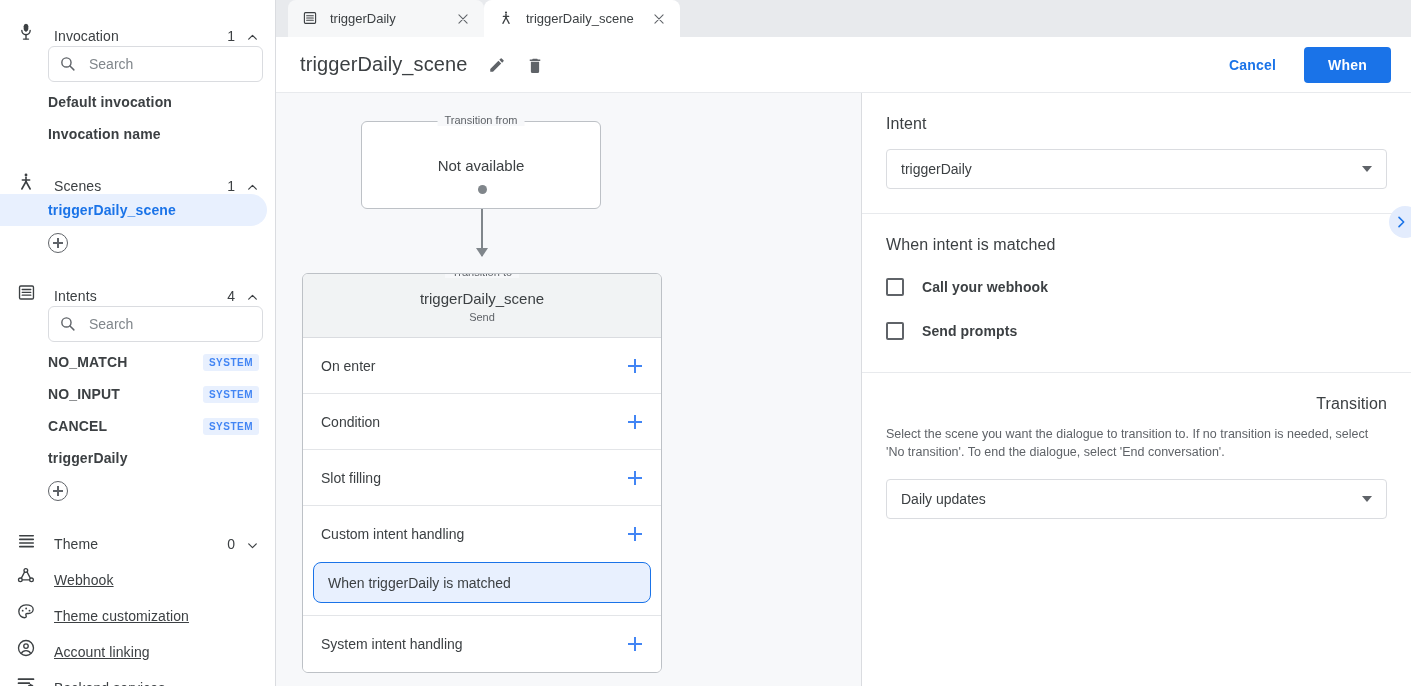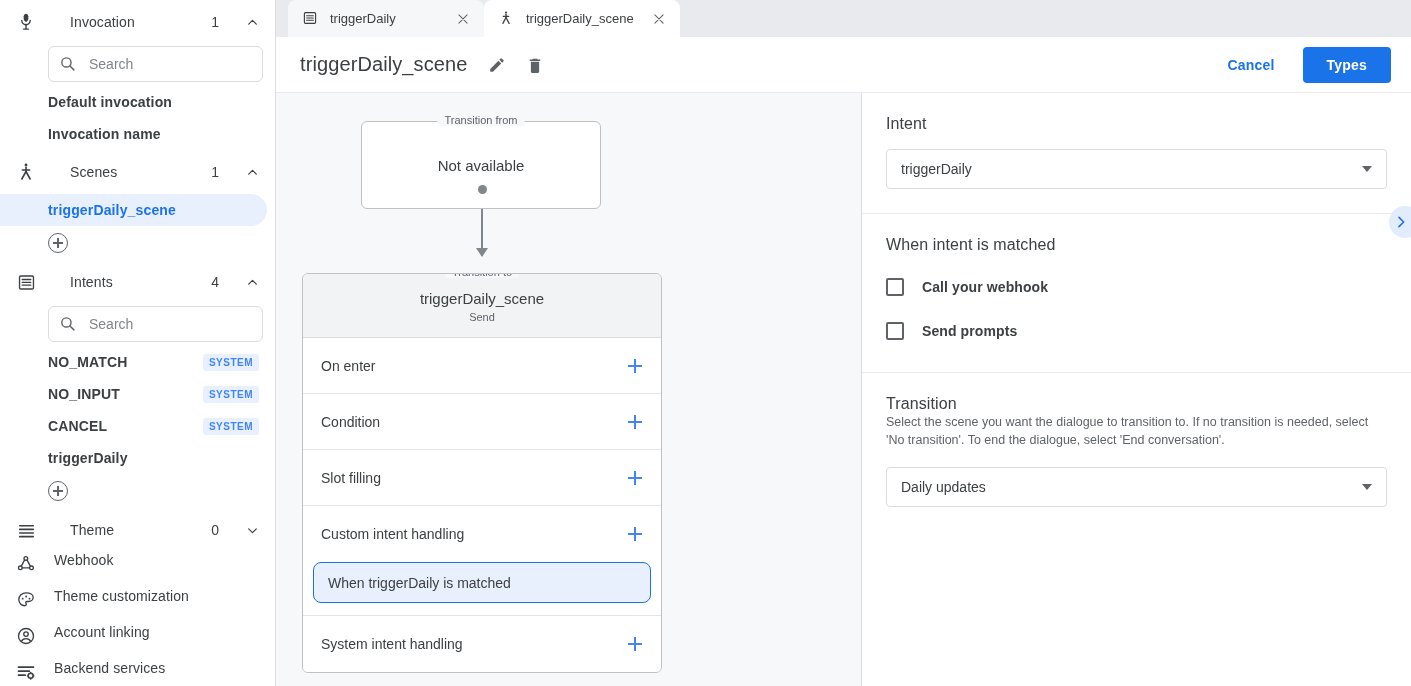--- a/index.html
+++ b/index.html
@@ -17,24 +17,23 @@
   
   .sidebar {
     width: 276px; height: 686px;
     background: #fff;
     border-right: 1px solid #dadce0;
     flex: 0 0 276px;
     position: relative;
     overflow: hidden;
   }
   .nav-section-header {
-    display: flex; align-items: center;
+    display: flex; align-items: flex-end;
     height: 44px; padding: 0 16px 0 14px;
     cursor: pointer;
-    gap: 16px;
   }
   .nav-ico {
     width: 24px; height: 24px; flex: 0 0 24px;
     display: flex; align-items: center; justify-content: center;
     color: #3c4043; margin-right: 16px;
   }
   .nav-ico svg { display: block; }
   .nav-label { font-size: 14px; color: #3c4043; flex: 1 1 auto; letter-spacing: .1px; }
   .nav-count { font-size: 14px; color: #3c4043; margin-right: 10px; }
   .chev { width: 14px; height: 14px; color: #3c4043; display:flex; align-items:center; justify-content:center;}
@@ -82,22 +81,22 @@
     display: flex; align-items: center; justify-content: center;
     font-size: 15px; line-height: 1; cursor: pointer;
     position: relative;
   }
   .add-circle::before, .add-circle::after {
     content: ""; position: absolute; background: #5f6368;
   }
   .add-circle::before { width: 10px; height: 1.4px; left: 4px; top: 8.3px; }
   .add-circle::after { height: 10px; width: 1.4px; top: 4px; left: 8.3px; }
   .nav-plain {
-    height: 36px; display: flex; align-items: flex-start;
-    padding: 0 16px 0 14px; cursor: pointer;
+    height: 36px; display: flex; align-items: flex-end;
+    padding: 0 16px 0 14px; cursor: pointer; text-decoration: underline;
   }
   .nav-plain .nav-label { font-size: 14px; }
 
   
   .main { flex: 1 1 auto; display: flex; flex-direction: column; position: relative; height: 686px; min-width: 0;}
 
   .tabbar {
     height: 37px; background: #e8eaed;
     display: flex; align-items: flex-end; padding-left: 12px;
     flex: 0 0 37px;
@@ -211,21 +210,21 @@
   }
 
   
   .rpanel {
     width: 549px; flex: 0 0 549px; background: #fff;
     position: relative; overflow: hidden;
   }
   .rsection { padding: 22px 24px 24px 24px; border-bottom: 1px solid #e8eaed; }
   .rsection.last { border-bottom: 0; }
   .rtitle { font-size: 16px; color: #3c4043; margin-bottom: 16px; letter-spacing: .1px; }
-  .rtitle.tight { margin-bottom: 0; }
+  .rtitle.tight { margin-bottom: 12px; text-align: right; }
   .rdesc { font-size: 12.5px; color: #5f6368; line-height: 18px; margin-bottom: 18px; max-width: 500px; }
   .select {
     height: 40px; border: 1px solid #dadce0; border-radius: 4px;
     display: flex; align-items: center; padding: 0 14px;
     font-size: 14px; color: #3c4043; cursor: pointer; background: #fff;
   }
   .select .sv { flex: 1 1 auto; }
   .caret {
     width: 0; height: 0; border-left: 5px solid transparent; border-right: 5px solid transparent;
     border-top: 6px solid #5f6368;
@@ -461,21 +460,21 @@
           <path d="M3 17.3V21h3.7L17.6 10.1l-3.7-3.7L3 17.3zM20.7 7.1a1 1 0 0 0 0-1.4l-2.4-2.4a1 1 0 0 0-1.4 0l-1.8 1.8 3.8 3.8 1.8-1.8z"></path>
         </svg>
       </span>
       <span class="h-icobtn trash">
         <svg width="18" height="18" viewBox="0 0 24 24" fill="currentColor">
           <path d="M6.5 20.5a2 2 0 0 0 2 2h7a2 2 0 0 0 2-2V7.5h-11v13zM19 4.5h-3.2l-.9-1h-5.8l-.9 1H5v2h14v-2z"></path>
         </svg>
       </span>
       <span class="h-spacer"></span>
       <button class="btn-text">Cancel</button>
-      <button class="btn-primary">Types</button>
+      <button class="btn-primary">When</button>
     </div>
 
     <div class="body-split">
 
       <div class="canvas">
 
         <div class="fieldbox" id="node-from">
           <span class="legend">Transition from</span>
           <span class="ntext">Not available</span>
         </div>

